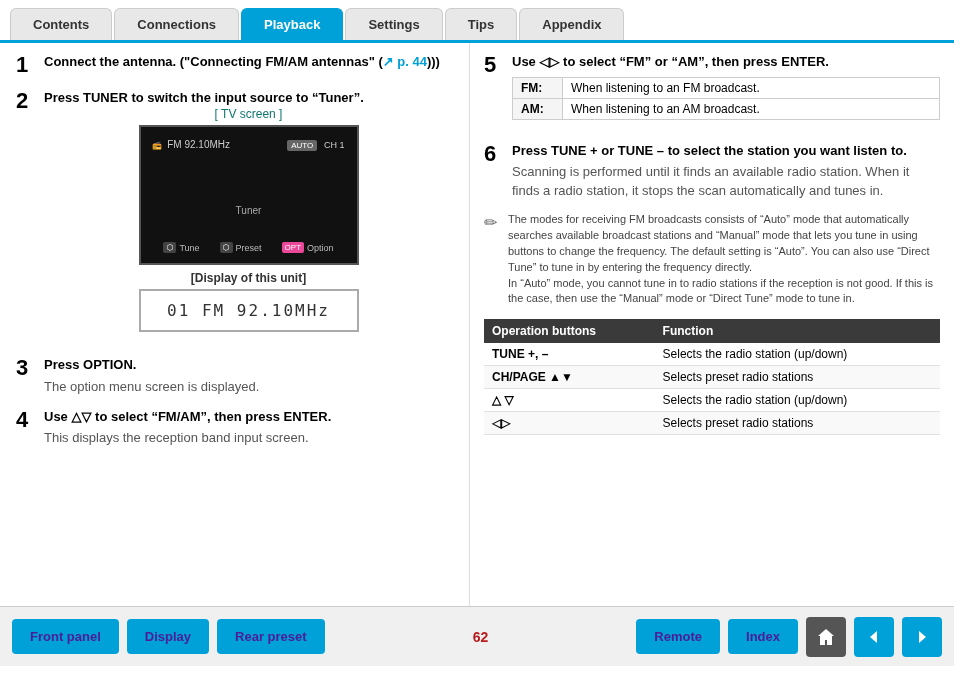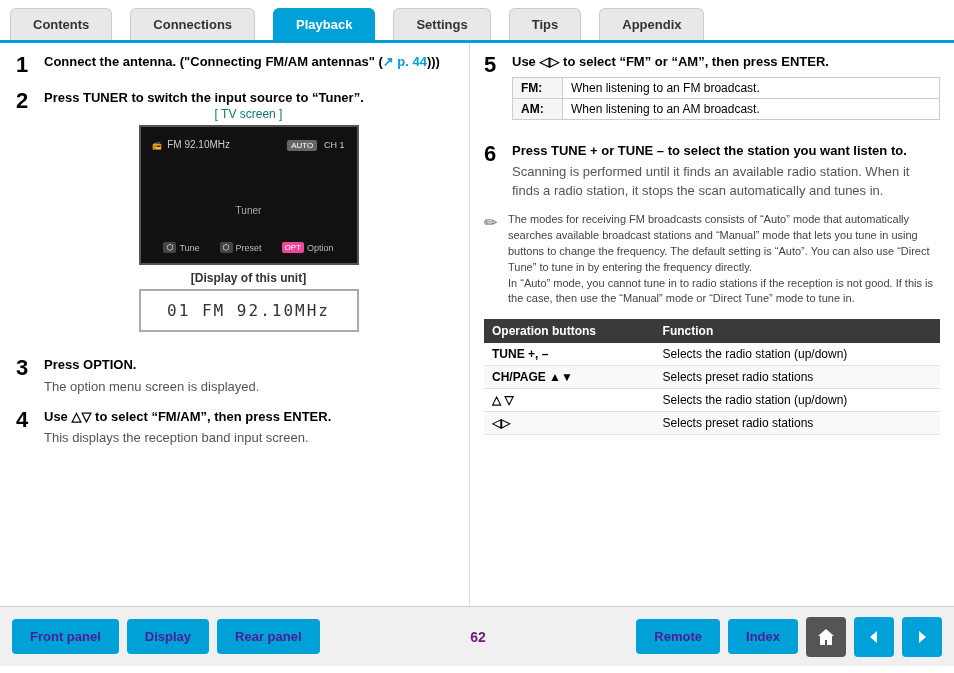--- a/index.html
+++ b/index.html
@@ -12,21 +12,21 @@
       overflow: hidden;
       position: relative;
     }
 
     
     .top-nav {
       display: flex;
       align-items: flex-end;
       padding: 8px 10px 0 10px;
       border-bottom: 3px solid #00a0d8;
-      gap: 18px;
+      gap: 2px;
     }
     .tab {
       padding: 8px 22px;
       font-size: 13px;
       font-weight: bold;
       border-radius: 6px 6px 0 0;
       cursor: pointer;
       color: #333;
       background: #e8e8e8;
       border: 1px solid #ccc;
@@ -269,21 +269,21 @@
       border-radius: 4px;
       cursor: pointer;
       border: none;
       white-space: nowrap;
     }
     .page-num {
       flex: 1;
       text-align: center;
       font-size: 14px;
       font-weight: bold;
-      color: #701a75;
+      color: #b91c1c;
     }
     .nav-icon-btn {
       background: #00a0d8;
       color: #fff;
       width: 40px;
       height: 40px;
       border-radius: 4px;
       display: flex;
       align-items: center;
       justify-content: center;
@@ -433,21 +433,21 @@
             <td>Selects preset radio stations</td>
           </tr>
         </tbody>
     </table>
   </div>
 </div>
 
 <div class="bottom-nav">
   <button class="bottom-btn">Front panel</button>
   <button class="bottom-btn">Display</button>
-  <button class="bottom-btn">Rear panel</button>
+  <button class="bottom-btn">Rear preset</button>
   <div class="page-num">62</div>
   <button class="bottom-btn">Remote</button>
   <button class="bottom-btn">Index</button>
   <button class="nav-icon-btn home" title="Home">
     <svg width="20" height="20" viewBox="0 0 20 20" fill="white">
       <path d="M10 2L2 9h2v9h5v-5h2v5h5V9h2z"></path>
     </svg>
   </button>
   <button class="nav-icon-btn back" title="Back">
     <svg width="20" height="20" viewBox="0 0 20 20" fill="white">

